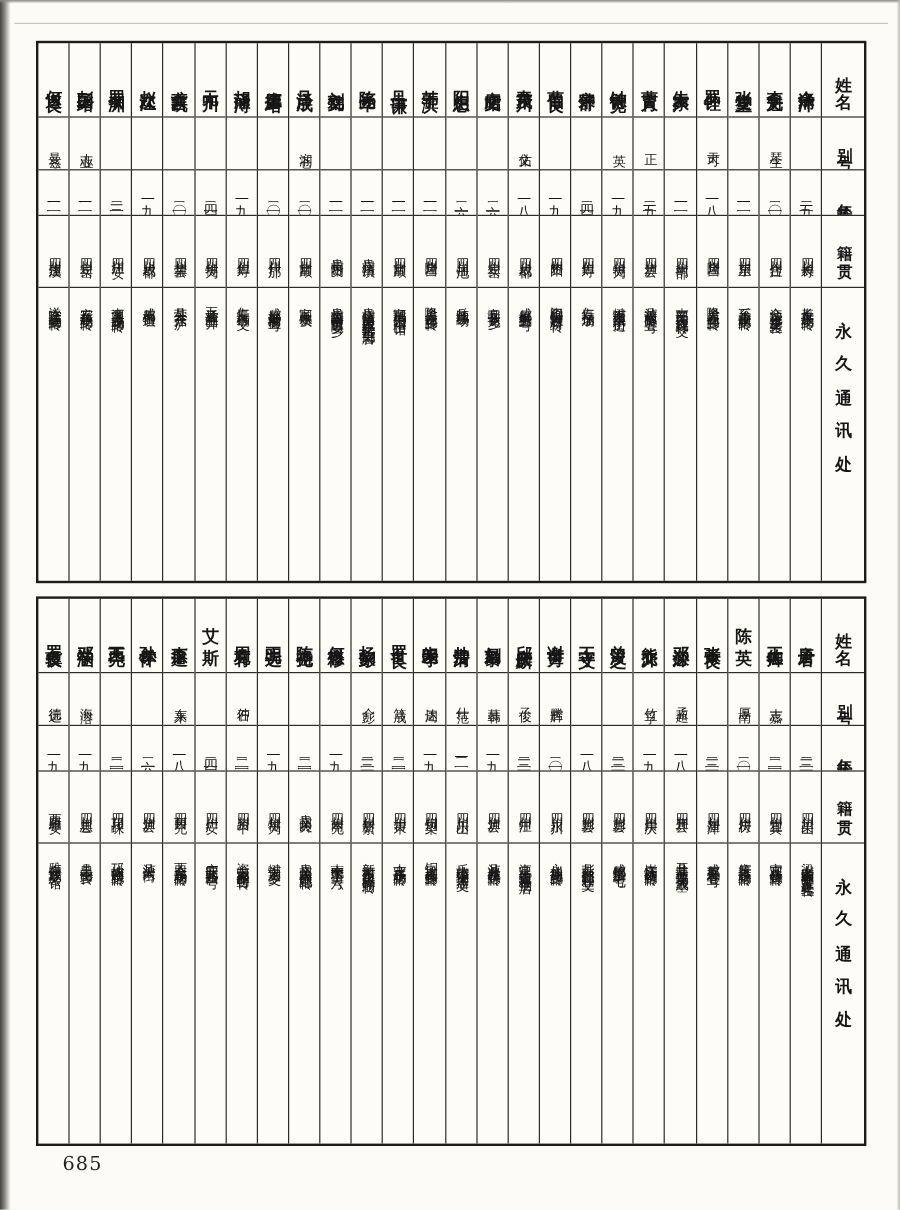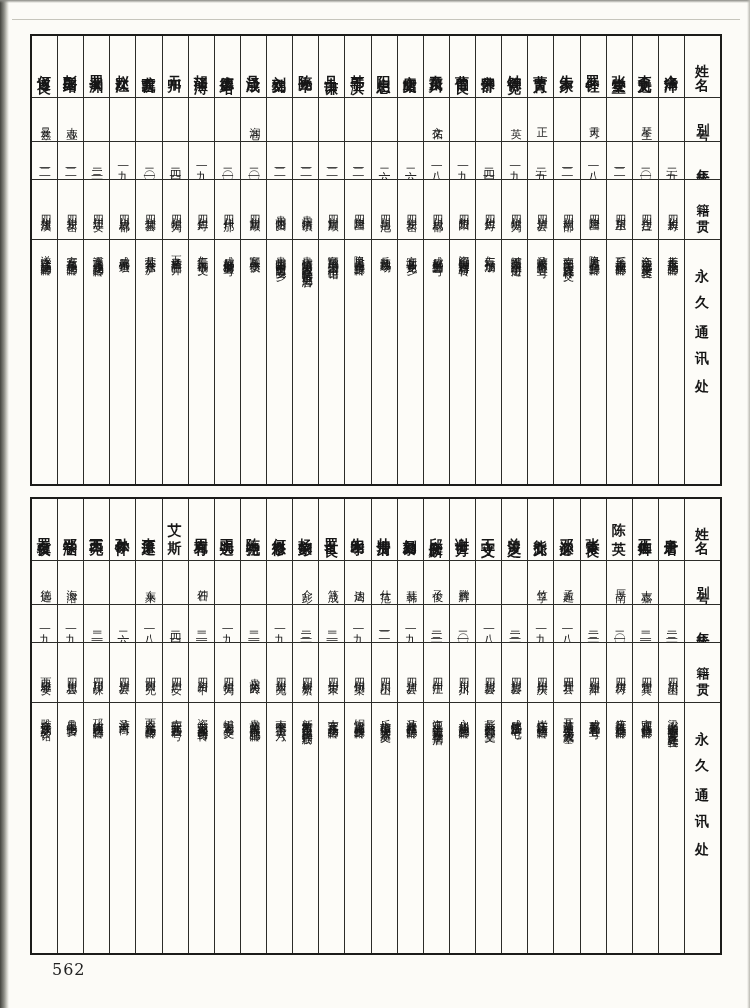--- a/index.html
+++ b/index.html
@@ -959,14 +959,14 @@
         </div>
         <div class="cell h-native">
           <span>西康雅安</span>
         </div>
         <div class="cell h-addr">
           <span>雅安沙坪场罗公馆</span>
         </div>
       </div>
     </section>
 
-  <div class="page-num">562</div>
+  <div class="page-num">685</div>
 </div>
 
 </body></html>

